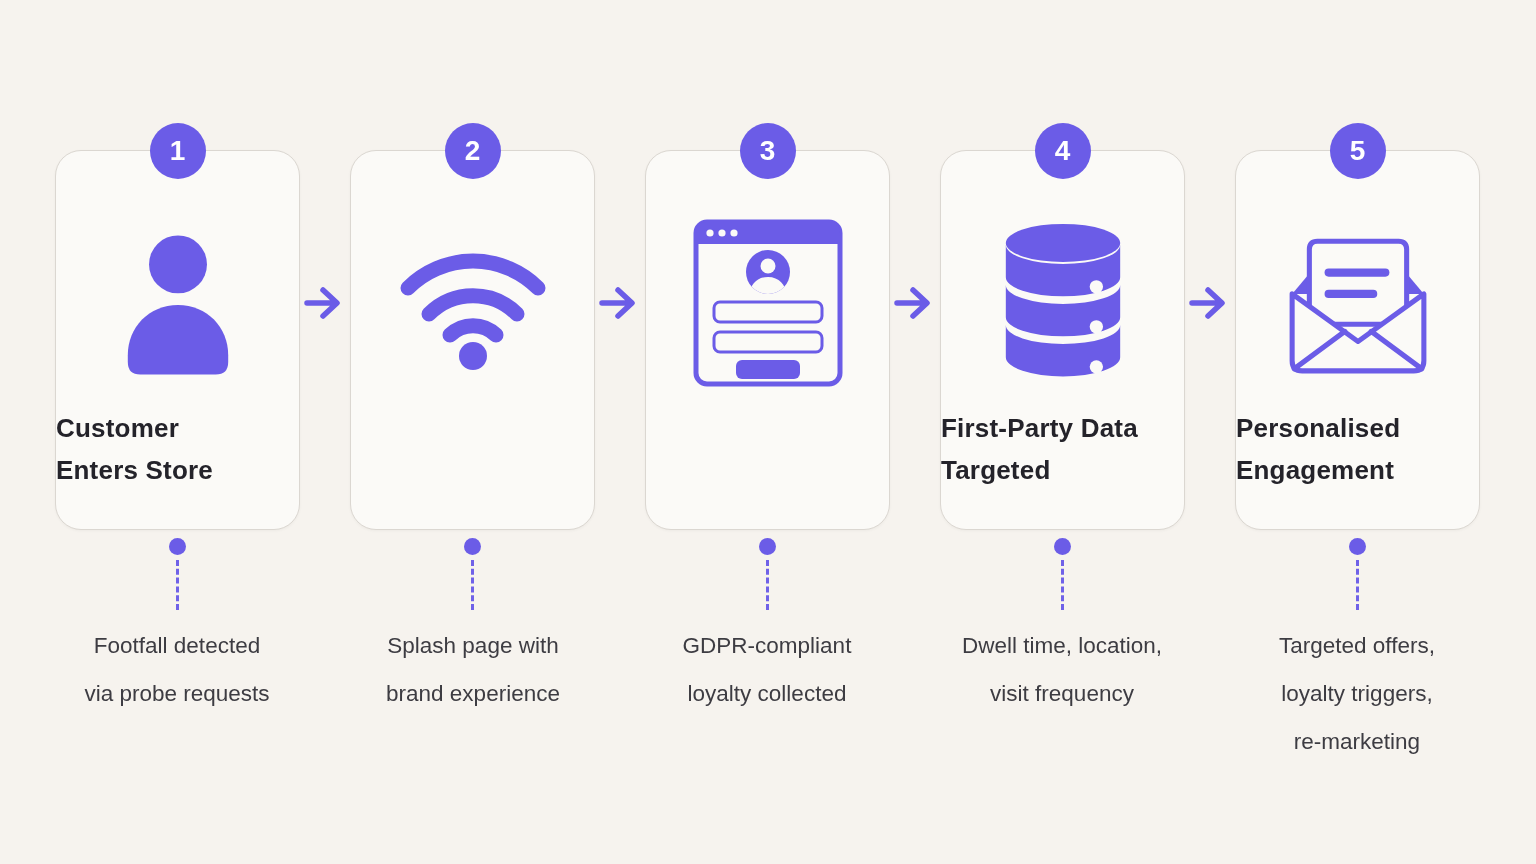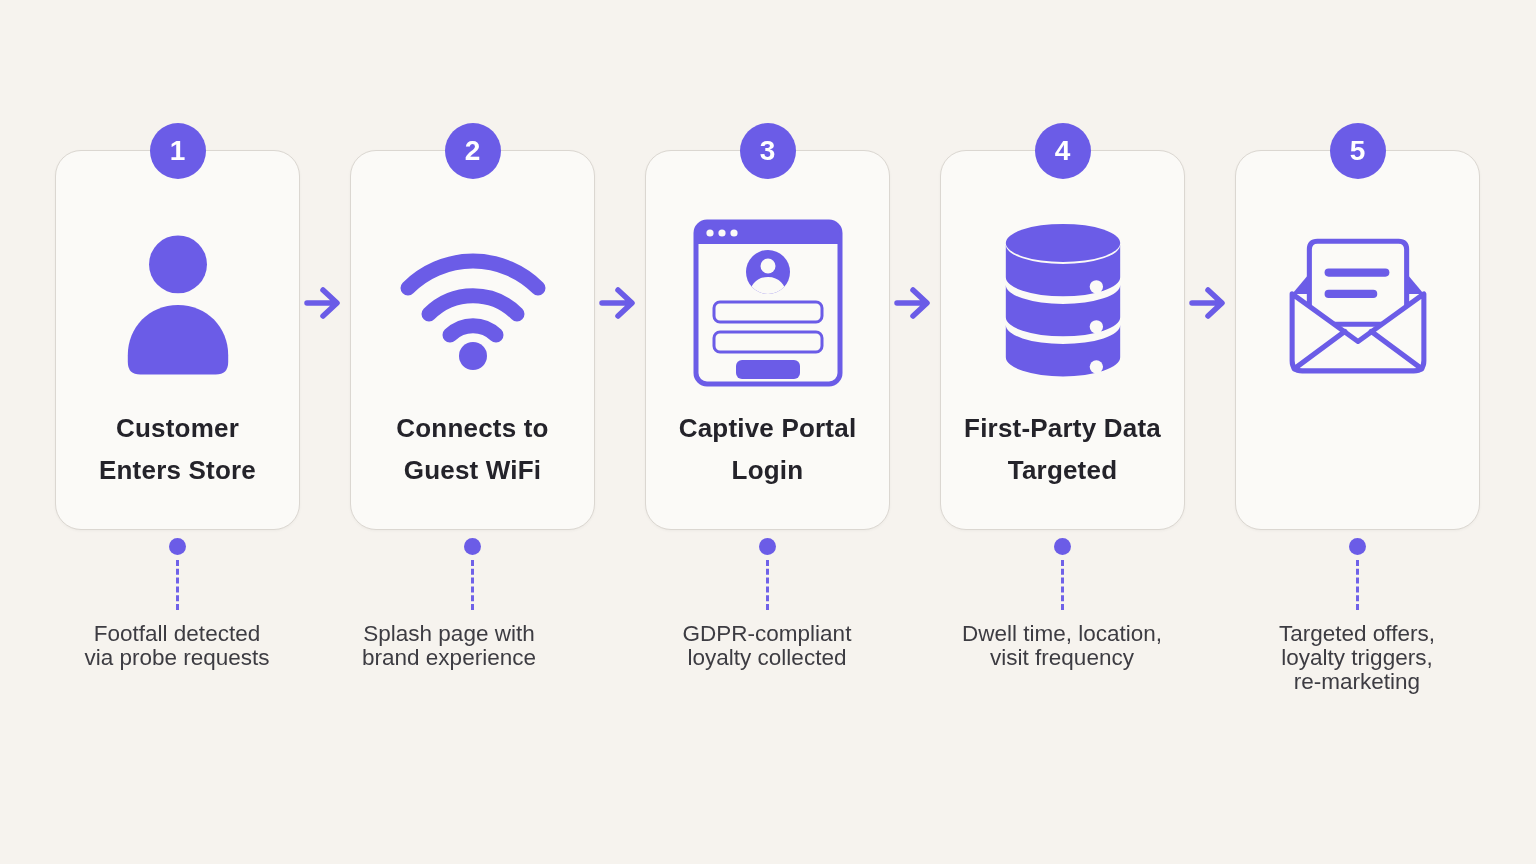--- a/index.html
+++ b/index.html
@@ -44,21 +44,21 @@
     height:200px;
     display:flex;
     align-items:center;
     justify-content:center;
   }
   .card-title {
     position:absolute;
     top:256px;
     left:0;
     width:100%;
-    text-align:center;
+    text-align:left;
     font-size:26px;
     font-weight:700;
     line-height:42px;
     color:#24232A;
     white-space:pre-line;
     letter-spacing:0.2px;
   }
   .connector-dot {
     position:absolute;
     top:538px;
@@ -75,21 +75,21 @@
     width:0;
     border-left:3px dashed #6F61E8;
   }
   .caption {
     position:absolute;
     top:622px;
     width:280px;
     margin-left:-140px;
     text-align:center;
     font-size:22.5px;
-    line-height:24px;
+    line-height:48px;
     color:#3D3C42;
     white-space:pre-line;
   }
   .flow-arrow { position:absolute; top:285px; width:40px; height:36px; }
   .flow-arrow svg { display:block; }
 </style>
 </head>
 <body>
 
 <div class="step-card" style="left:55px">
@@ -117,26 +117,24 @@
 <div class="step-card" style="left:350px">
   <div class="badge">2</div>
   <div class="icon-area">
     <svg width="150" height="134" viewBox="0 0 150 134">
       <path d="M10 52 A 92 92 0 0 1 140 52" fill="none" stroke="#6B5CE7" stroke-width="15" stroke-linecap="round"></path>
       <path d="M31 78 A 62 62 0 0 1 119 78" fill="none" stroke="#6B5CE7" stroke-width="15" stroke-linecap="round"></path>
       <path d="M52 99 A 33 33 0 0 1 98 99" fill="none" stroke="#6B5CE7" stroke-width="15" stroke-linecap="round"></path>
       <circle cx="75" cy="120" r="14" fill="#6B5CE7"></circle>
     </svg>
   </div>
-  <div class="card-title">Connects to
-Guest WiFi</div>
 </div>
 <div class="connector-dot" style="left:472px"></div>
 <div class="connector-dash" style="left:471px"></div>
-<div class="caption" style="left:449px">Splash page with
+<div class="caption" style="left:473px">Splash page with
 brand experience</div>
 
 <div class="flow-arrow" style="left:598px">
   <svg width="40" height="36" viewBox="0 0 40 36">
     <path d="M4 18 H33 M20 5 L34 18 L20 31" fill="none" stroke="#6B5CE7" stroke-width="5.5" stroke-linecap="round" stroke-linejoin="round"></path>
   </svg>
 </div>
 
 <div class="step-card" style="left:645px">
   <div class="badge">3</div>
@@ -155,22 +153,20 @@
       <circle cx="75" cy="53" r="22" fill="#6B5CE7"></circle>
       <g clip-path="url(#avatarClip)">
         <circle cx="75" cy="47" r="7.5" fill="#FBFAF7"></circle>
         <path d="M75 58 C 64 58 57 66 57 75 L93 75 C93 66 86 58 75 58 Z" fill="#FBFAF7"></path>
       </g>
       <rect x="21" y="83" width="108" height="20" rx="6" fill="none" stroke="#6B5CE7" stroke-width="3"></rect>
       <rect x="21" y="113" width="108" height="20" rx="6" fill="none" stroke="#6B5CE7" stroke-width="3"></rect>
       <rect x="43" y="141" width="64" height="19" rx="6" fill="#6B5CE7"></rect>
     </svg>
   </div>
-  <div class="card-title">Captive Portal
-Login</div>
 </div>
 <div class="connector-dot" style="left:767px"></div>
 <div class="connector-dash" style="left:766px"></div>
 <div class="caption" style="left:767px">GDPR-compliant
 loyalty collected</div>
 
 <div class="flow-arrow" style="left:893px">
   <svg width="40" height="36" viewBox="0 0 40 36">
     <path d="M4 18 H33 M20 5 L34 18 L20 31" fill="none" stroke="#6B5CE7" stroke-width="5.5" stroke-linecap="round" stroke-linejoin="round"></path>
   </svg>
@@ -210,18 +206,20 @@
       <path d="M10 66 L27 46 L27 66 Z" fill="#6B5CE7"></path>
       <path d="M140 66 L123 46 L123 66 Z" fill="#6B5CE7"></path>
       <path d="M27 22 Q27 14 35 14 L115 14 Q123 14 123 22 L123 96 L27 96 Z" fill="#FBFAF7" stroke="#6B5CE7" stroke-width="5" stroke-linejoin="round"></path>
       <path d="M46 45 L102 45" stroke="#6B5CE7" stroke-width="8" stroke-linecap="round"></path>
       <path d="M46 66 L90 66" stroke="#6B5CE7" stroke-width="8" stroke-linecap="round"></path>
       <path d="M10 66 L75 113 L140 66 L140 132 Q140 142 130 142 L20 142 Q10 142 10 132 Z" fill="#FBFAF7" stroke="#6B5CE7" stroke-width="5" stroke-linejoin="round"></path>
       <path d="M12 140 L62 103" stroke="#6B5CE7" stroke-width="5" stroke-linecap="round"></path>
       <path d="M138 140 L88 103" stroke="#6B5CE7" stroke-width="5" stroke-linecap="round"></path>
     </svg>
   </div>
+  <div class="card-title">Personalised
+Engagement</div>
 </div>
 <div class="connector-dot" style="left:1357px"></div>
 <div class="connector-dash" style="left:1356px"></div>
 <div class="caption" style="left:1357px">Targeted offers,
 loyalty triggers,
 re-marketing</div>
 
 </body></html>

